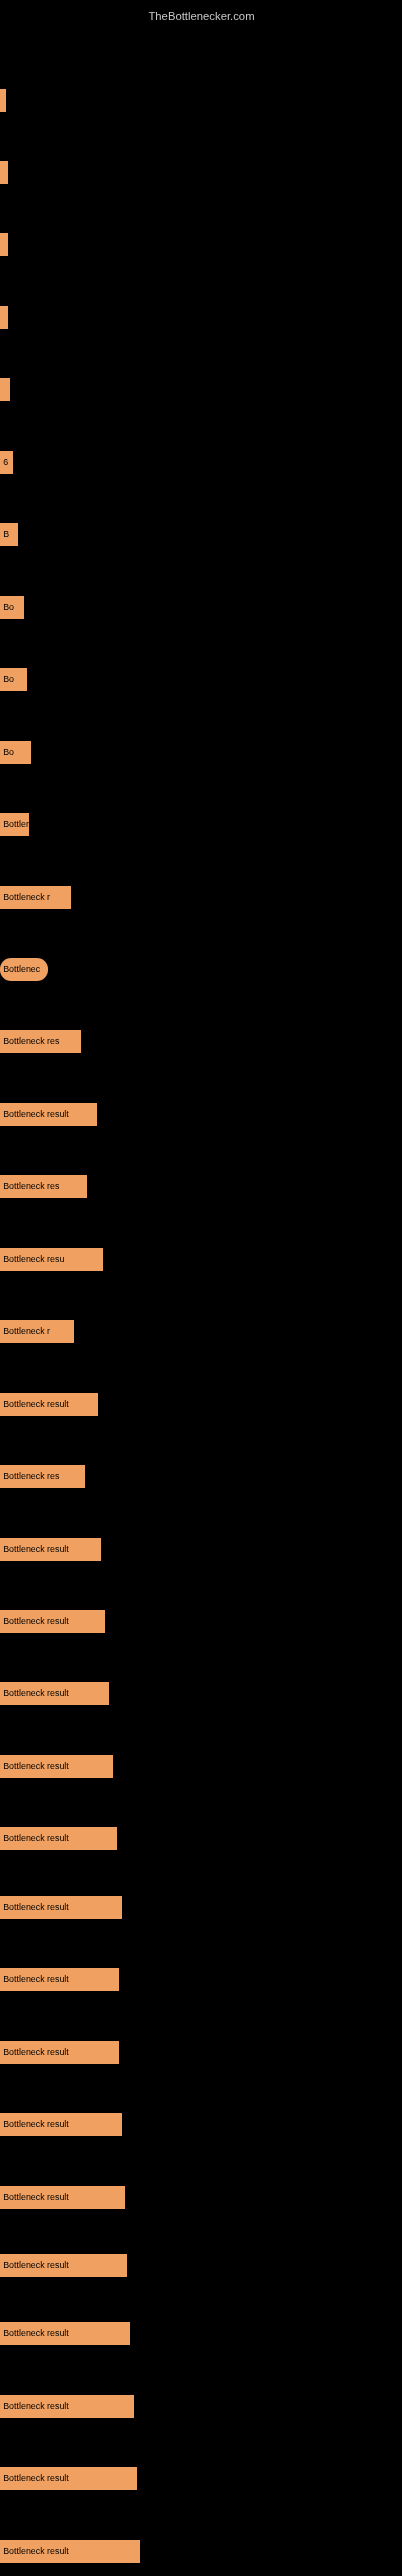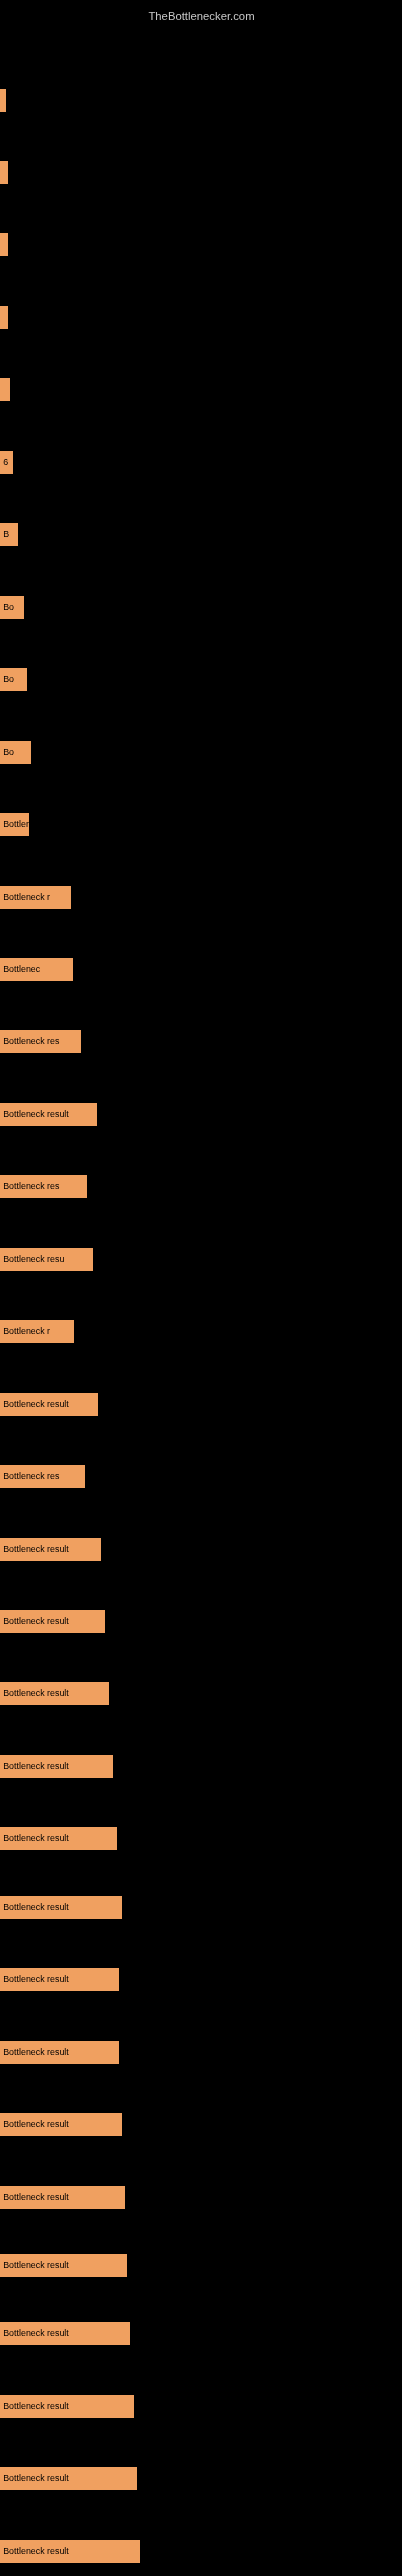--- a/index.html
+++ b/index.html
@@ -78,33 +78,33 @@
     <div class="bar-container" style="top: 741px; left: 0px;">
       <div class="bar" style="width: 31px;">Bo</div>
     </div>
     <div class="bar-container" style="top: 813px; left: 0px;">
       <div class="bar" style="width: 29px;">Bottlene</div>
     </div>
     <div class="bar-container" style="top: 886px; left: 0px;">
       <div class="bar" style="width: 71px;">Bottleneck r</div>
     </div>
     <div class="bar-container" style="top: 958px; left: 0px;">
-      <div class="bar" style="width: 73px;">Bottlenec</div>
+      <div class="bar" style="width: 48px; border-radius: 11px;">Bottlenec</div>
     </div>
     <div class="bar-container" style="top: 1030px; left: 0px;">
       <div class="bar" style="width: 81px;">Bottleneck res</div>
     </div>
     <div class="bar-container" style="top: 1103px; left: 0px;">
       <div class="bar" style="width: 97px;">Bottleneck result</div>
     </div>
     <div class="bar-container" style="top: 1175px; left: 0px;">
       <div class="bar" style="width: 87px;">Bottleneck res</div>
     </div>
     <div class="bar-container" style="top: 1248px; left: 0px;">
-      <div class="bar" style="width: 93px;">Bottleneck resu</div>
+      <div class="bar" style="width: 103px;">Bottleneck resu</div>
     </div>
     <div class="bar-container" style="top: 1320px; left: 0px;">
       <div class="bar" style="width: 74px;">Bottleneck r</div>
     </div>
     <div class="bar-container" style="top: 1393px; left: 0px;">
       <div class="bar" style="width: 98px;">Bottleneck result</div>
     </div>
     <div class="bar-container" style="top: 1465px; left: 0px;">
       <div class="bar" style="width: 85px;">Bottleneck res</div>
     </div>

